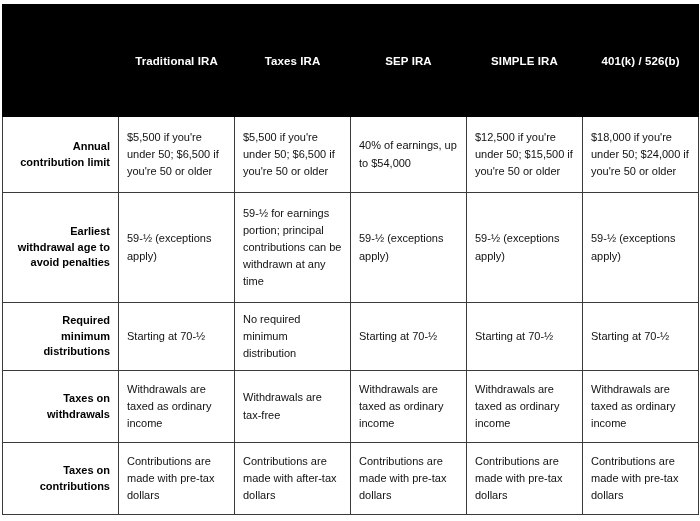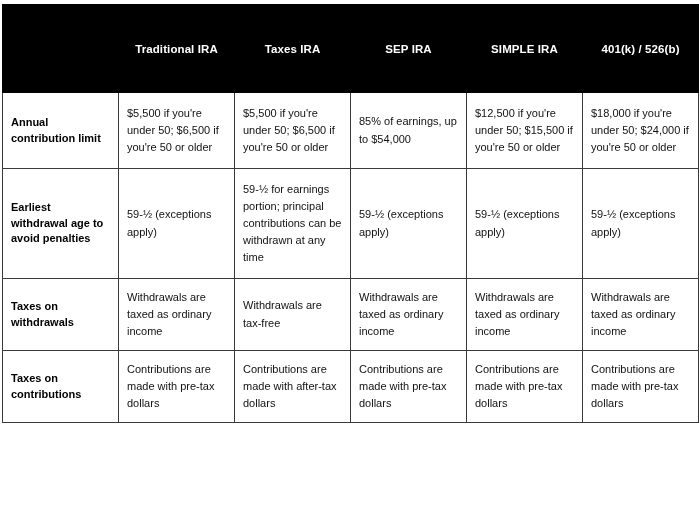--- a/index.html
+++ b/index.html
@@ -28,40 +28,40 @@
   table.comparison th {
     border: 1px solid #3a3a3a;
     vertical-align: middle;
     padding: 6px 8px;
     box-sizing: border-box;
   }
   
   tr.header-row th {
     background: #000000;
     color: #ffffff;
-    height: 88px;
+    height: 112px;
     font-size: 11.5px;
     font-weight: bold;
     text-align: center;
     vertical-align: middle;
     border: 1px solid #000000;
     letter-spacing: 0.1px;
   }
   tr.header-row th.corner-cell {
     background: #000000;
     border: 1px solid #000000;
   }
   
   td.row-label {
     font-size: 11px;
     font-weight: bold;
     color: #000000;
     line-height: 1.45;
     vertical-align: middle;
-    text-align: left;
+    text-align: right;
   }
   
   td.data-cell {
     font-size: 11px;
     color: #111111;
     line-height: 1.55;
     vertical-align: middle;
     text-align: left;
   }
   col.c0 { width: 116px; }
@@ -99,31 +99,39 @@
         <th>SEP IRA</th>
         <th>SIMPLE IRA</th>
         <th>401(k) / 526(b)</th>
       </tr>
     </thead>
     <tbody>
       <tr class="body-row r-contrib">
         <td class="row-label">Annual contribution limit</td>
         <td class="data-cell">$5,500 if you're under 50; $6,500 if you're 50 or older</td>
         <td class="data-cell">$5,500 if you're under 50; $6,500 if you're 50 or older</td>
-        <td class="data-cell">85% of earnings, up to $54,000</td>
+        <td class="data-cell">40% of earnings, up to $54,000</td>
         <td class="data-cell">$12,500 if you're under 50; $15,500 if you're 50 or older</td>
         <td class="data-cell">$18,000 if you're under 50; $24,000 if you're 50 or older</td>
       </tr>
       <tr class="body-row r-withdraw-age">
         <td class="row-label">Earliest withdrawal age to avoid penalties</td>
         <td class="data-cell">59-½ (exceptions apply)</td>
         <td class="data-cell">59-½ for earnings portion; principal contributions can be withdrawn at any time</td>
         <td class="data-cell">59-½ (exceptions apply)</td>
         <td class="data-cell">59-½ (exceptions apply)</td>
         <td class="data-cell">59-½ (exceptions apply)</td>
+      </tr>
+      <tr class="body-row r-rmd">
+        <td class="row-label">Required minimum distributions</td>
+        <td class="data-cell">Starting at 70-½</td>
+        <td class="data-cell">No required minimum distribution</td>
+        <td class="data-cell">Starting at 70-½</td>
+        <td class="data-cell">Starting at 70-½</td>
+        <td class="data-cell">Starting at 70-½</td>
       </tr>
       <tr class="body-row r-taxes-withdraw">
         <td class="row-label">Taxes on withdrawals</td>
         <td class="data-cell">Withdrawals are taxed as ordinary income</td>
         <td class="data-cell">Withdrawals are tax-free</td>
         <td class="data-cell">Withdrawals are taxed as ordinary income</td>
         <td class="data-cell">Withdrawals are taxed as ordinary income</td>
         <td class="data-cell">Withdrawals are taxed as ordinary income</td>
       </tr>
       <tr class="body-row r-taxes-contrib">

